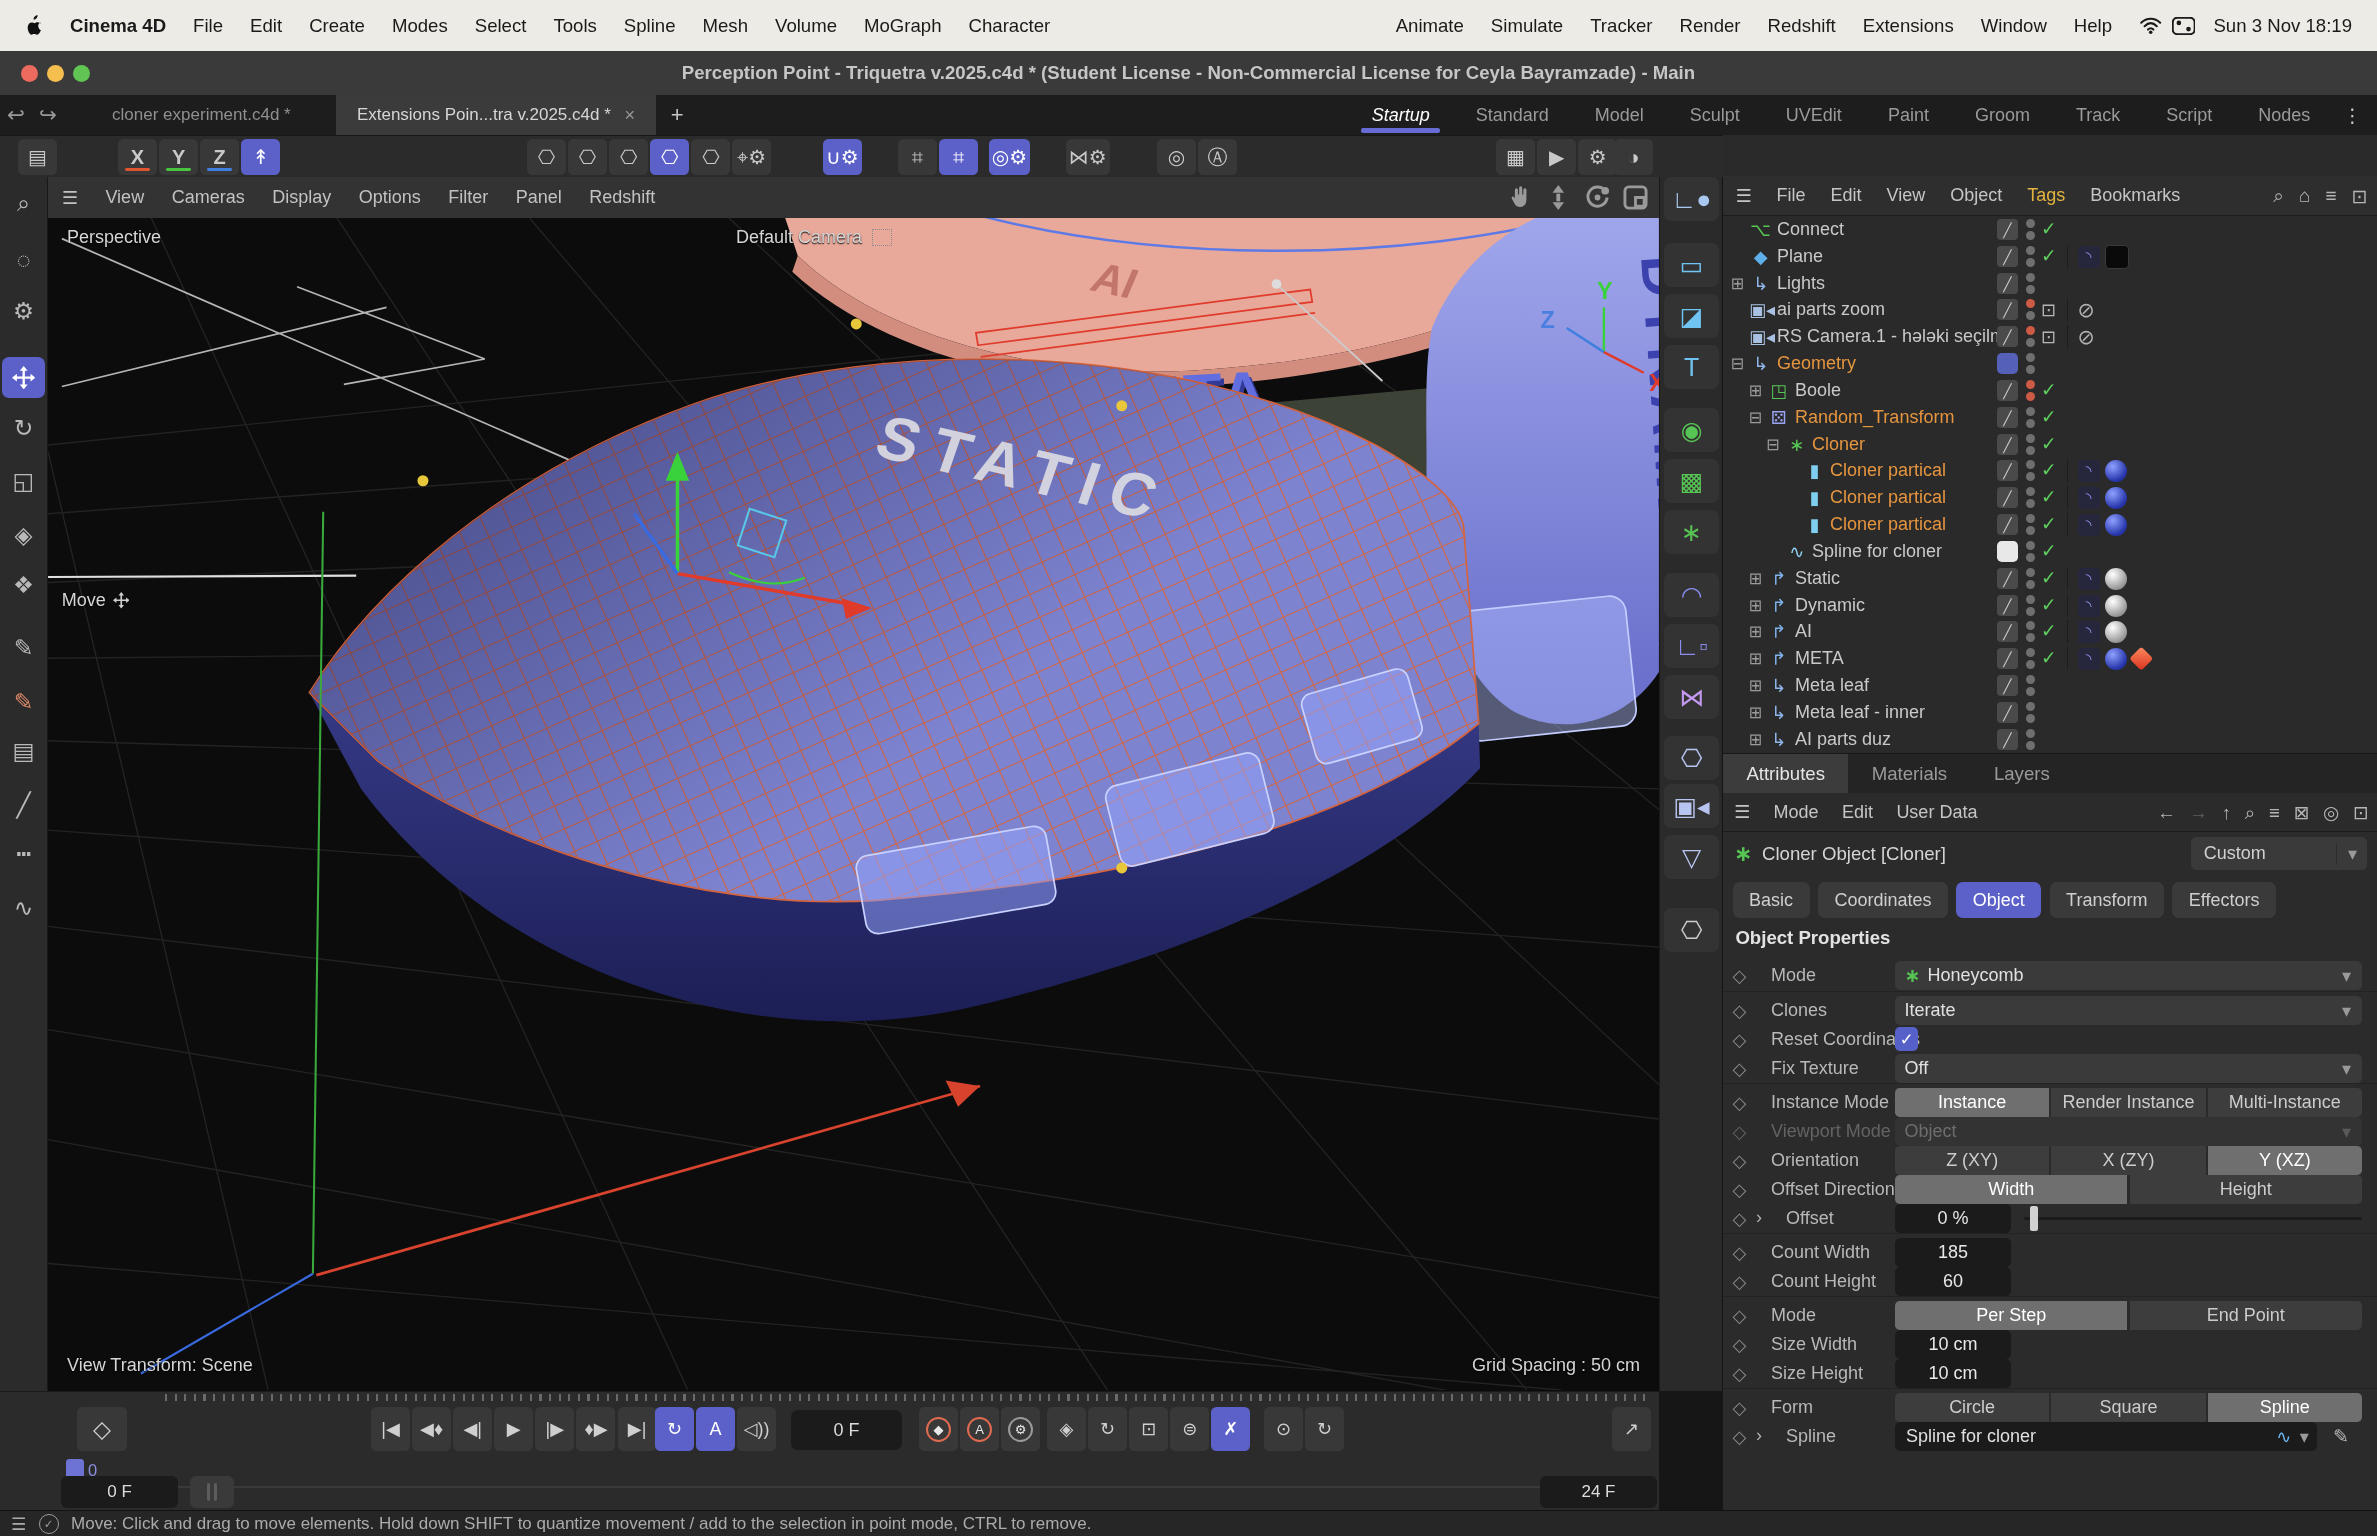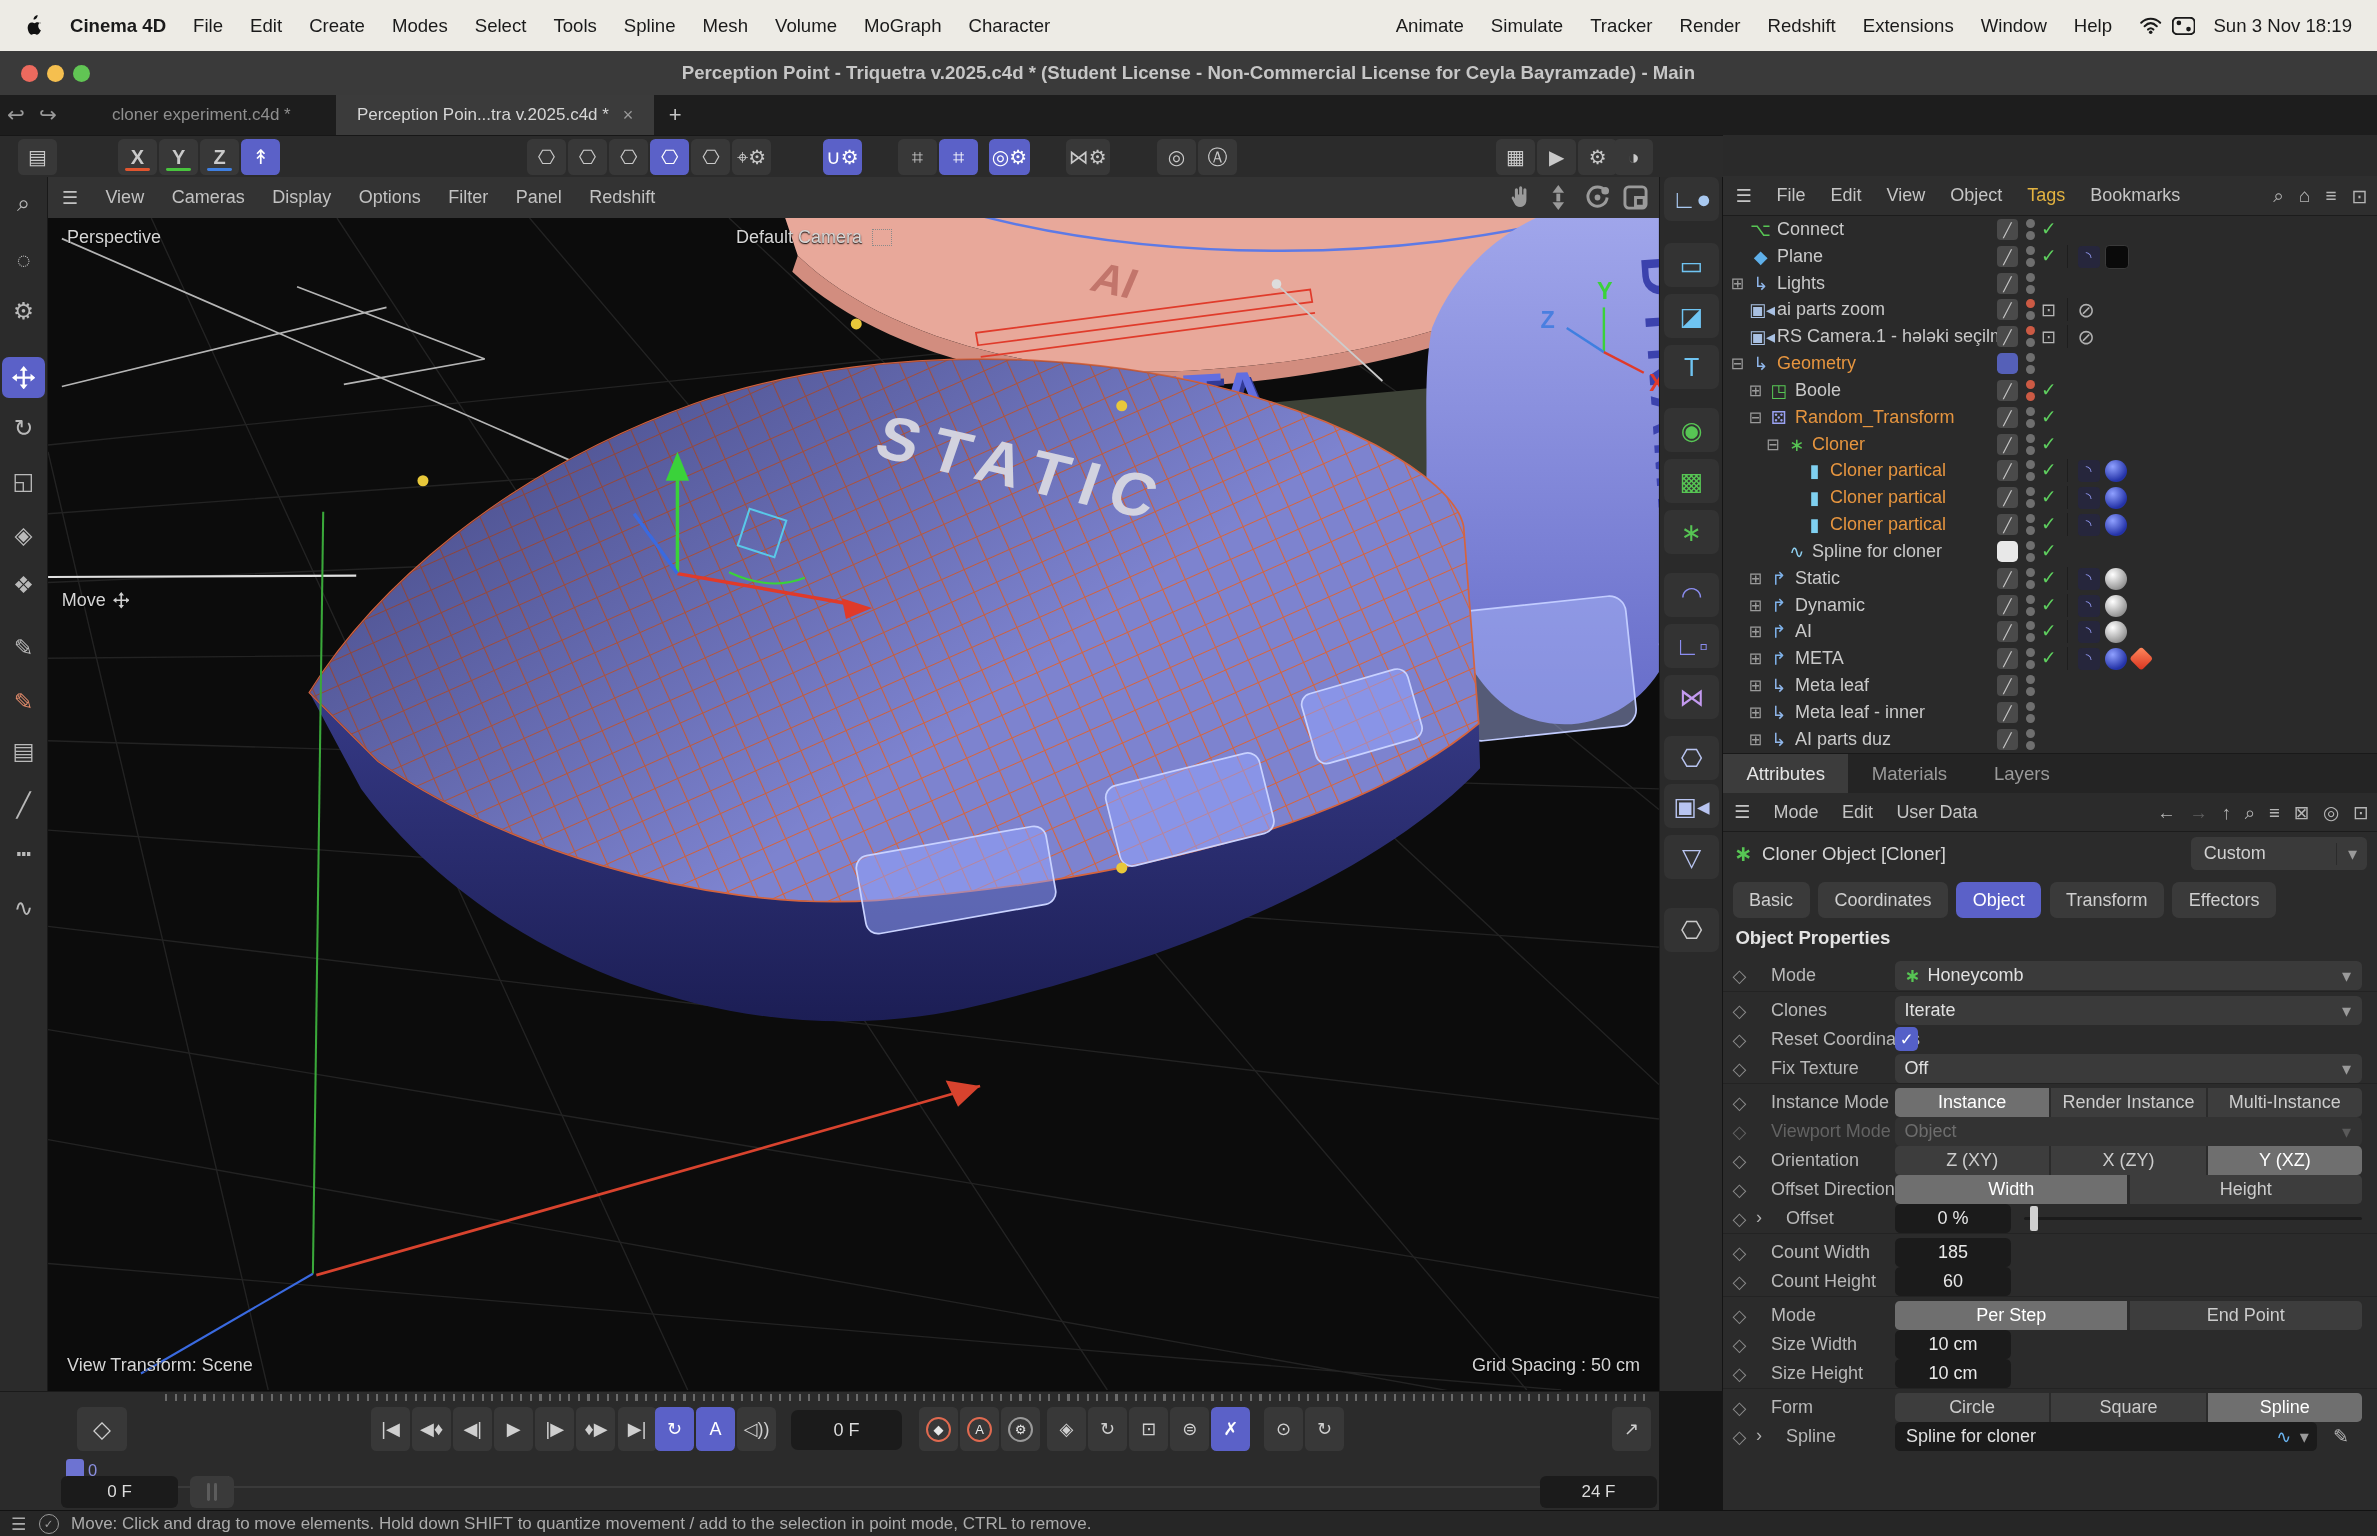--- a/index.html
+++ b/index.html
@@ -255,25 +255,38 @@
 
   <div id="tabrow">
     <span class="histbtn">↩</span>
     <span class="histbtn">↪</span>
     <span style="width:27.5px;"></span>
     <span class="doctab">
         <span>cloner experiment.c4d *</span>
       </span>
     <span style="width:25px;"></span>
     <span class="doctab active">
-      <span>Perception Poin...tra v.2025.c4d *</span>
+      <span>Extensions Poin...tra v.2025.c4d *</span>
       <span class="closex">×</span>
     </span>
     <span class="addtab">+</span>
   </div>
+  <div id="layouts">
+      <span class="laytab active">Startup</span>
+      <span class="laytab">Standard</span>
+      <span class="laytab">Model</span>
+      <span class="laytab">Sculpt</span>
+      <span class="laytab">UVEdit</span>
+      <span class="laytab">Paint</span>
+      <span class="laytab">Groom</span>
+      <span class="laytab">Track</span>
+      <span class="laytab">Script</span>
+      <span class="laytab">Nodes</span>
+      <span class="laymenu">⋮</span>
+    </div>
 
   <div id="toolrow">
       <div class="tgroup" style="left: 18px;">
         <div class="tbtn">▤</div>
       </div>
       <div class="tgroup" style="left: 118px;">
         <div class="tbtn axbtn">
           <span style="font-weight: bold;">X</span>
           <span class="ul" style="background: rgb(224, 85, 47);"></span>
         </div>

